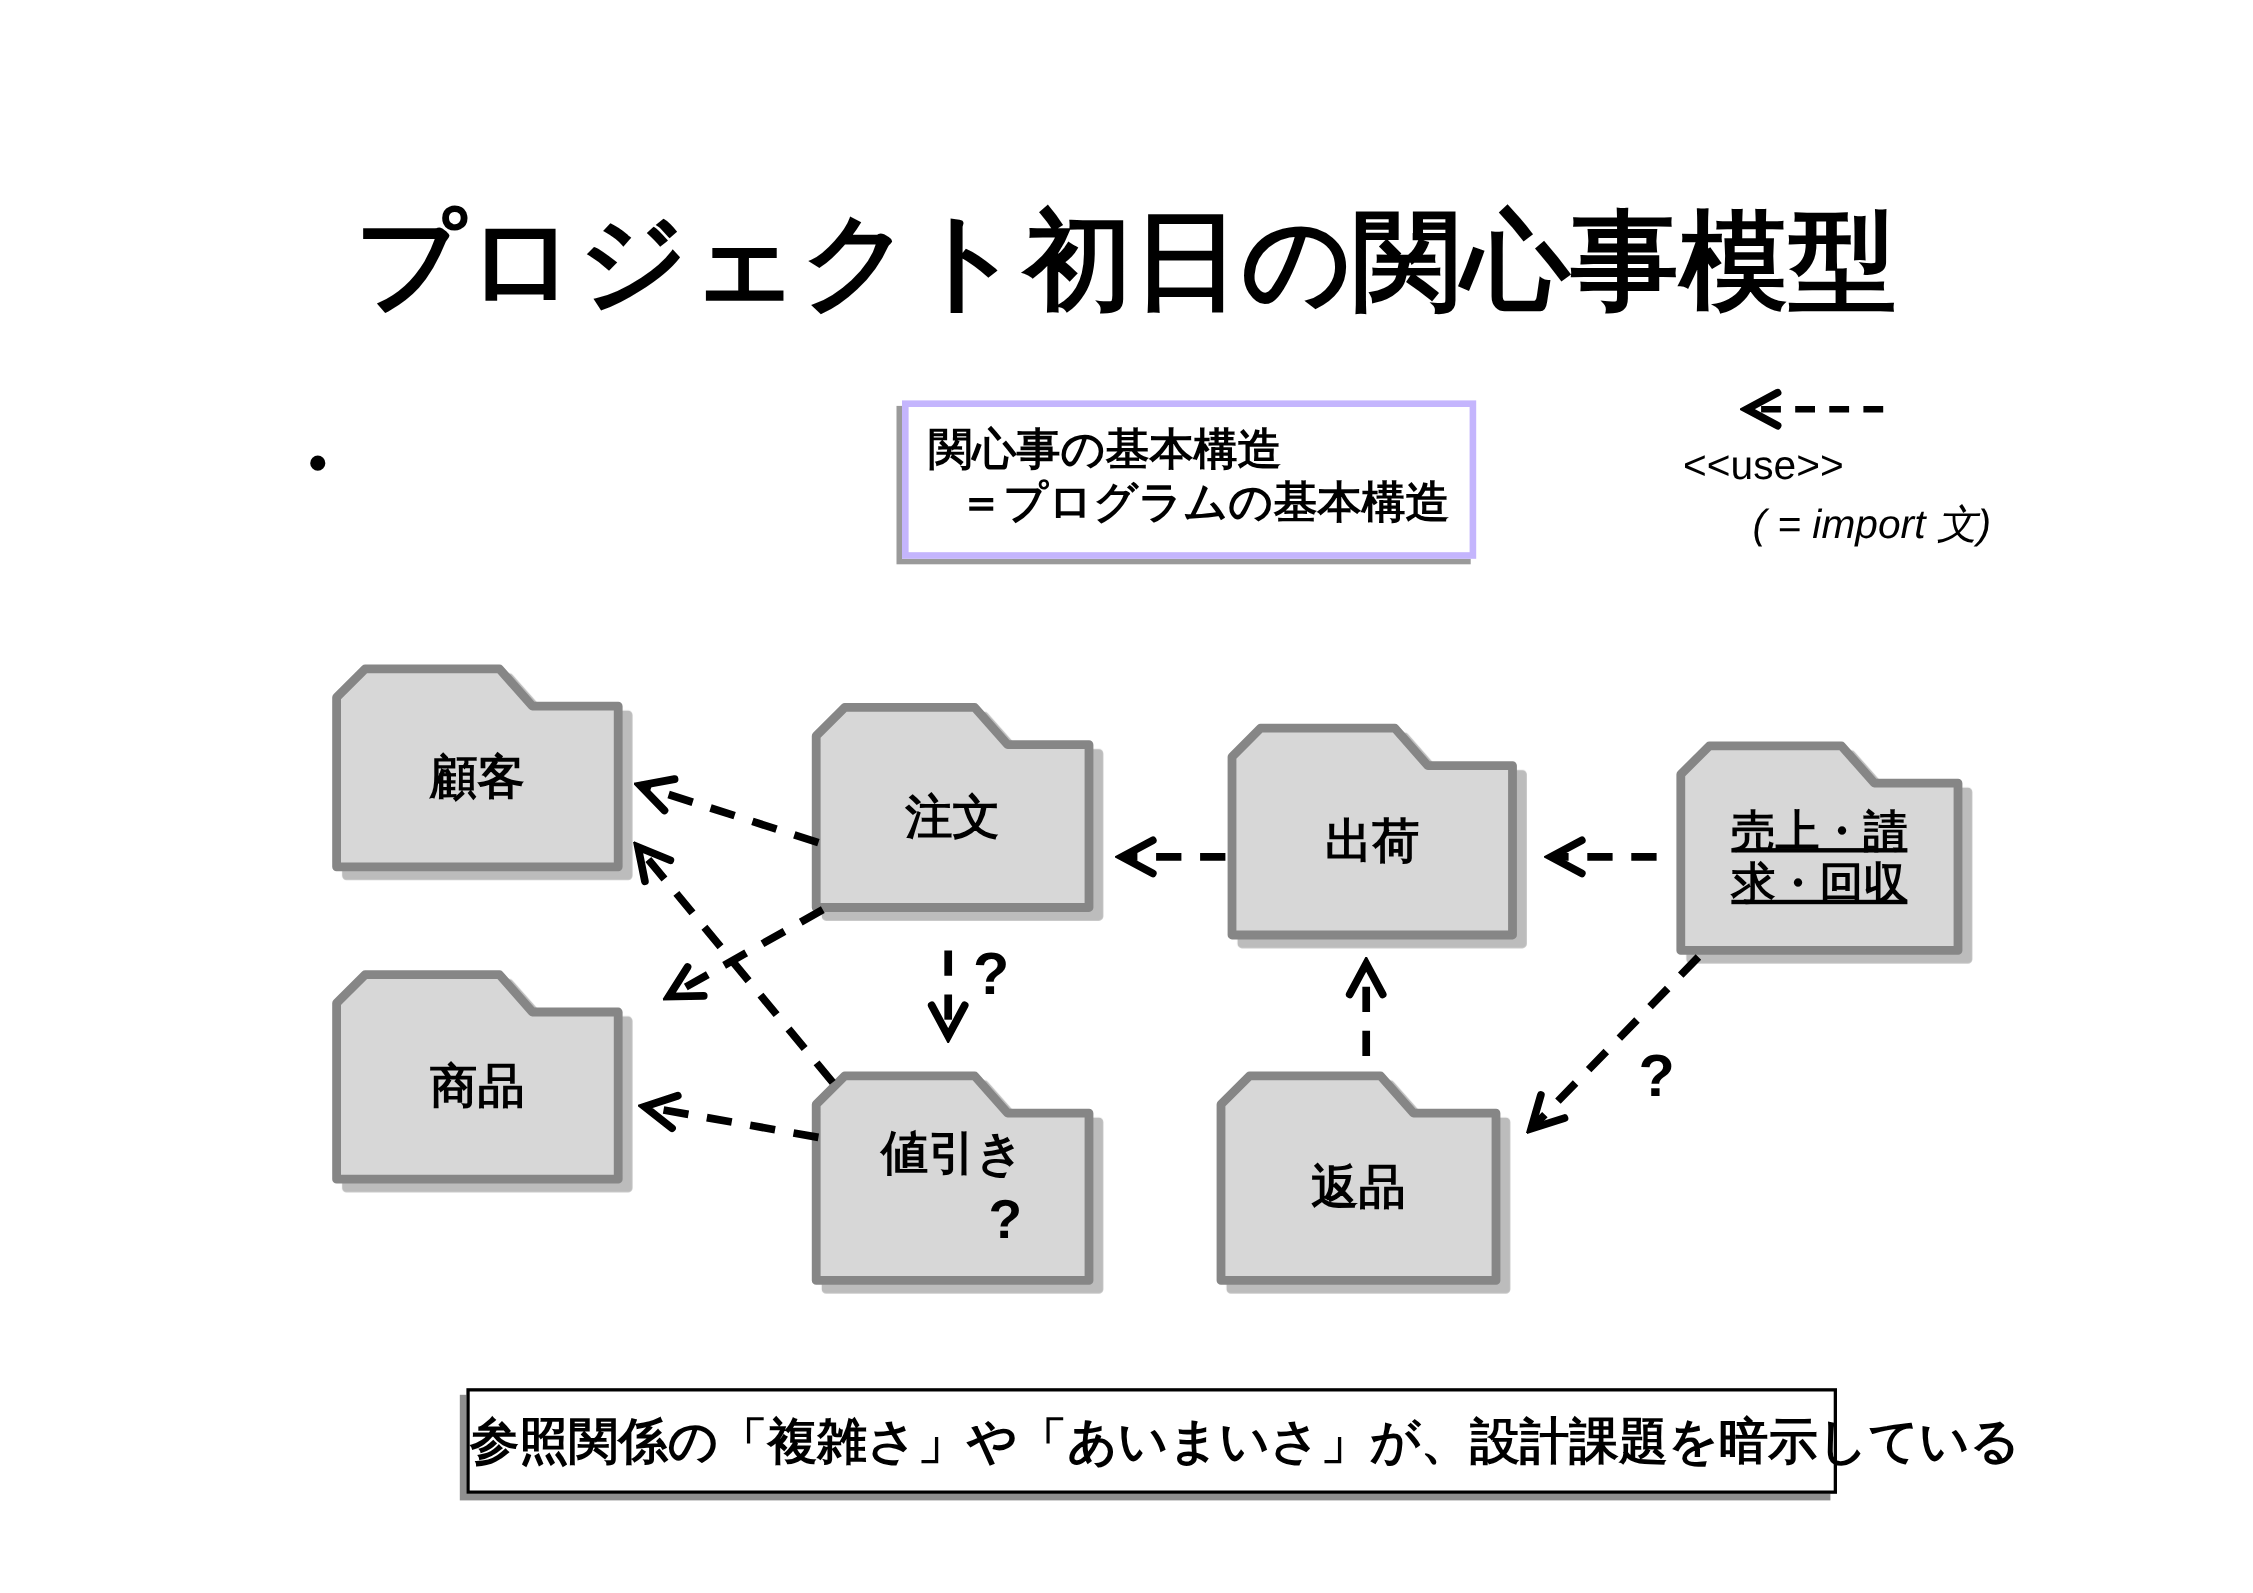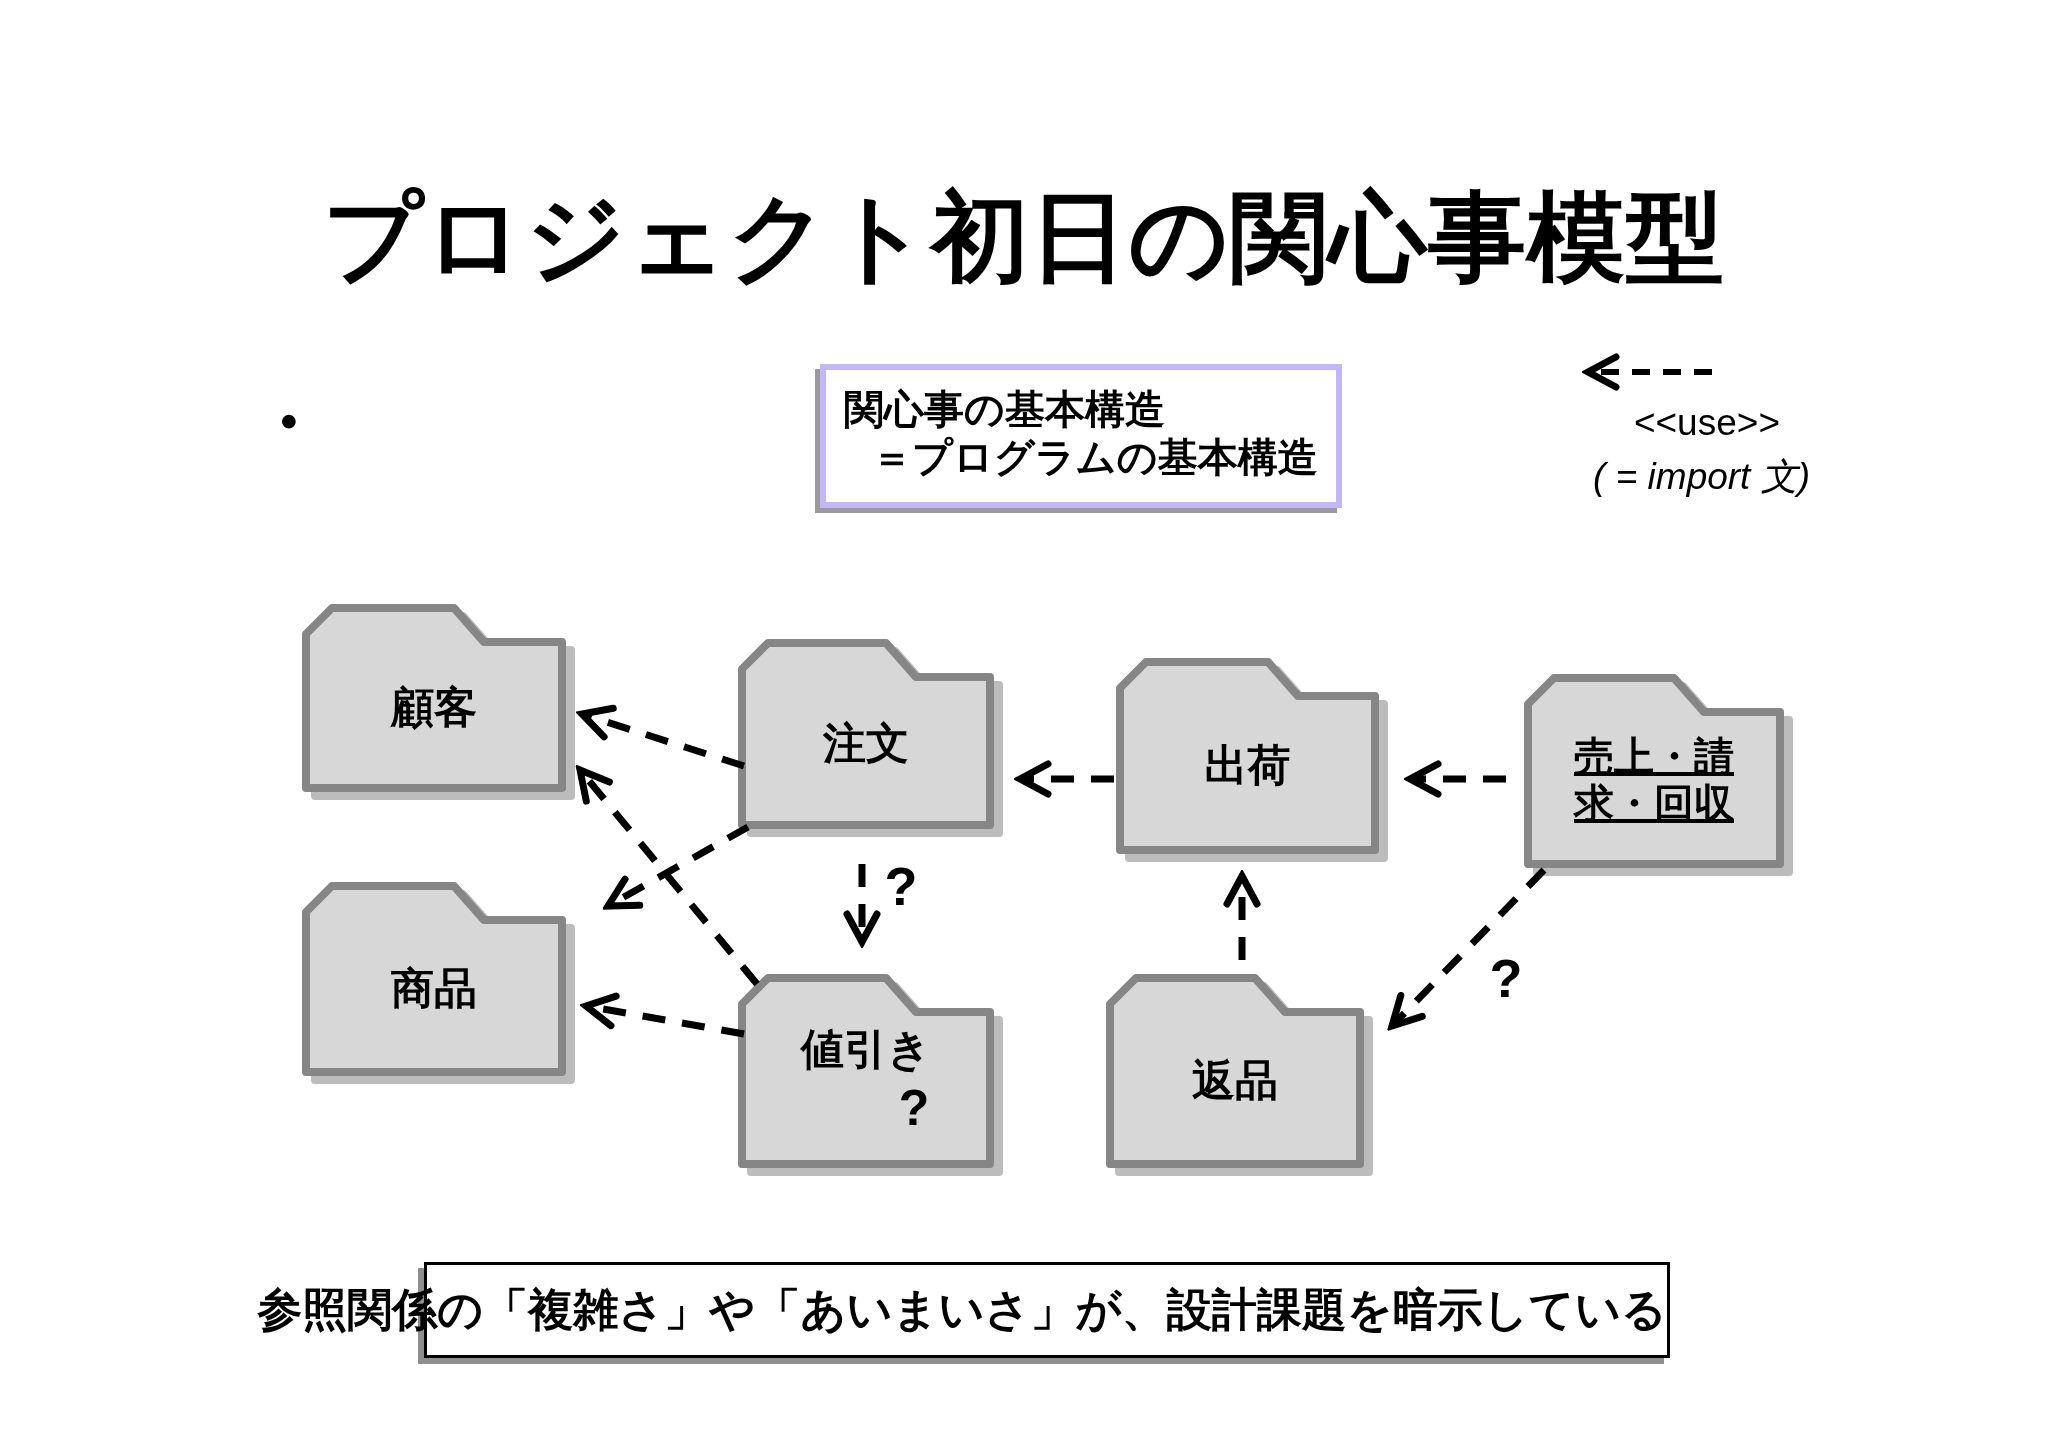--- a/index.html
+++ b/index.html
@@ -36,37 +36,37 @@
     border:6px solid #c4b5fd;
     background:#fff;
     padding:13px 18px 15px 18px;
     font-size:40px;font-weight:800;line-height:1.3;
     box-shadow:-5px 5px 0 #9a9a9a;
     white-space:nowrap;
   }
   .note-line2{ text-indent:0.7em;font-family:Liberation Mono, monospace; }
   .legend-stereotype{
     position:absolute;left:1530px;top:402px;width:250px;
-    text-align:right;
+    text-align:left;
     font-size:37px;font-weight:400;
     white-space:nowrap;
   }
   .legend-meaning{
     position:absolute;left:1500px;top:452px;width:310px;
     text-align:right;
     font-size:37px;font-weight:400;
     white-space:nowrap;
     font-style:italic;
   }
   .bottom-note{
     position:absolute;left:424px;top:1262px;width:1246px;height:96px;
     box-sizing:border-box;
     border:3px solid #000;
     background:#fff;
-    display:flex;align-items:center;justify-content:flex-end;
+    display:flex;align-items:center;justify-content:flex-start;
     font-size:45px;font-weight:800;
     box-shadow:-6px 6px 0 #8f8f8f;
     white-space:nowrap;
   }
   .pkg{ position:absolute; }
   .pkg-shape{
     position:absolute;left:0;top:0;
     overflow:visible;
     filter:drop-shadow(9px 8px 0px #bcbcbc);
   }

